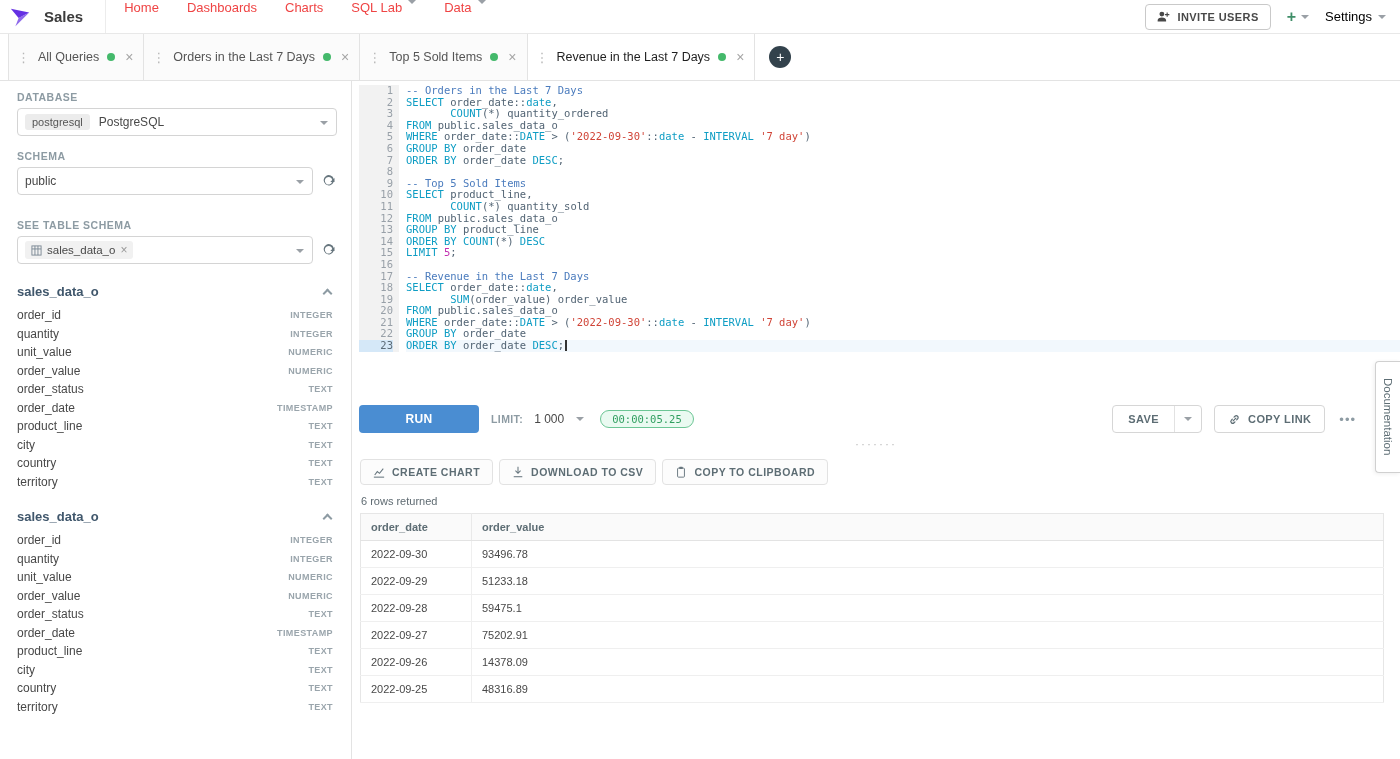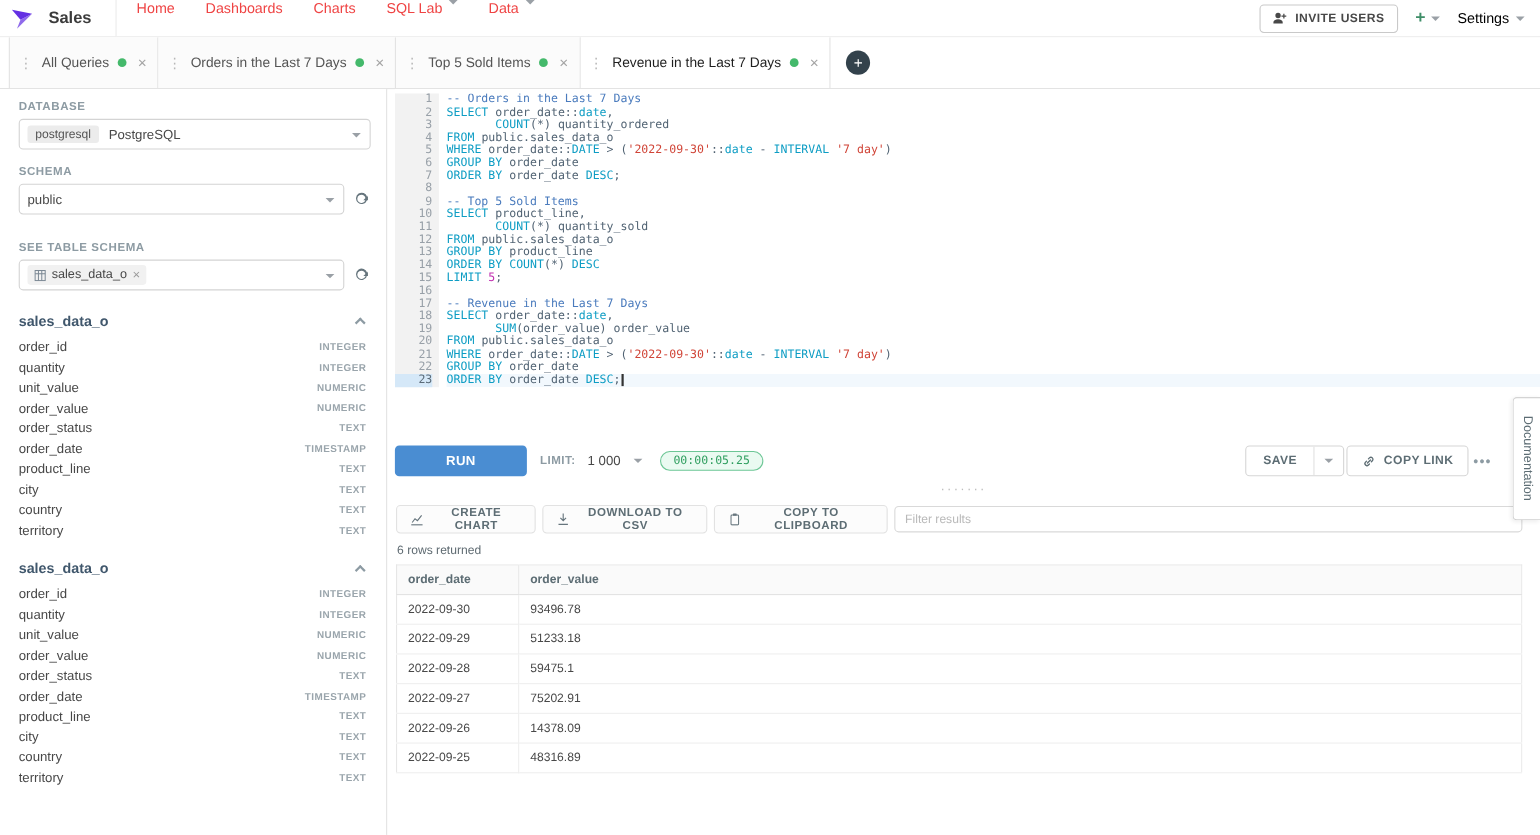--- a/index.html
+++ b/index.html
@@ -76,21 +76,21 @@
   .tk-n{color:var(--syntax-number,#c12fb0)}
   .cursor{display:inline-block;width:1.5px;height:11px;background:#333;vertical-align:text-bottom;margin-left:1px}
 
   
   .etoolbar{height:40px;display:flex;align-items:center;padding:0 42px 0 7px;gap:12px}
   .run-btn{width:120px;height:28px;background:var(--run-button,#4a8dd2);color:#fff;border-radius:4px;font-size:12px;font-weight:bold;letter-spacing:.4px}
   .limit-wrap{display:flex;align-items:center;gap:7px}
   .limit-label{font-size:10.5px;color:#8d9ba3;font-weight:bold;letter-spacing:.4px}
   .limit-val{display:flex;align-items:center;gap:12px;font-size:12px;color:#484848;cursor:pointer;padding:2px 4px}
   .timer{border:1px solid #6cc695;background:#eafaf1;color:var(--timer-green,#2f9e5f);border-radius:10px;padding:2px 11px;font-size:10.5px;font-family:"DejaVu Sans Mono",monospace;margin-left:0}
-  .right-actions{margin-left:auto;display:flex;align-items:center;gap:2px}
+  .right-actions{margin-left:auto;display:flex;align-items:center;gap:12px}
   .save-split{display:flex;align-items:stretch;border:1px solid #d6d6d6;border-radius:4px;overflow:hidden;height:28px;background:#fff}
   .save-main{padding:0 15px;display:flex;align-items:center;font-size:11px;font-weight:bold;color:#5d6d74;letter-spacing:.4px}
   .save-caret{width:27px;display:flex;align-items:center;justify-content:center;border-left:1px solid #e2e2e2}
   .btn-light{height:28px;border:1px solid #d6d6d6;background:#fff;border-radius:4px;color:#5d6d74;font-size:11px;font-weight:bold;display:flex;align-items:center;padding:0 13px;gap:7px;letter-spacing:.4px}
   .more-btn{color:#8d9ba3;font-size:13px;letter-spacing:1px;padding:0 2px}
 
   
   .drag-divider{height:10px;display:flex;align-items:center;justify-content:center;cursor:row-resize}
   .drag-dots{color:#bcbcbc;font-size:12px;letter-spacing:2px;line-height:6px}
 
@@ -434,21 +434,20 @@
         </button>
         <button class="rbtn">
           <span class="icon">
             <svg width="12" height="12" viewBox="0 0 14 14">
                 <rect x="3" y="2.5" width="8" height="10.5" rx="1" fill="none" stroke="#66757d" stroke-width="1.1"></rect>
                 <rect x="5" y="1" width="4" height="2.4" rx=".6" fill="#66757d"></rect>
               </svg>
           </span>
           <span>COPY TO CLIPBOARD</span>
         </button>
-        <input class="filter-input" placeholder="Filter results" style="">
       </div>
 
       <div class="rows-returned">6 rows returned</div>
 
       <div class="rtable-wrap">
         <table>
           <thead>
               <tr id="rt-head">
                 <th>order_date</th>
                 <th>order_value</th>

